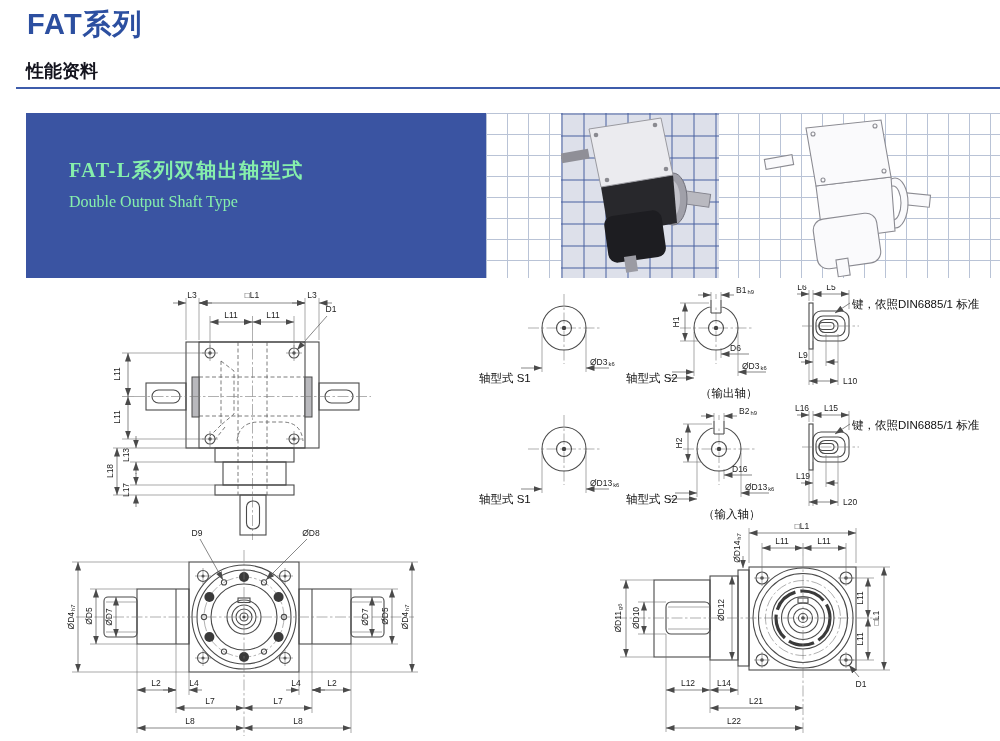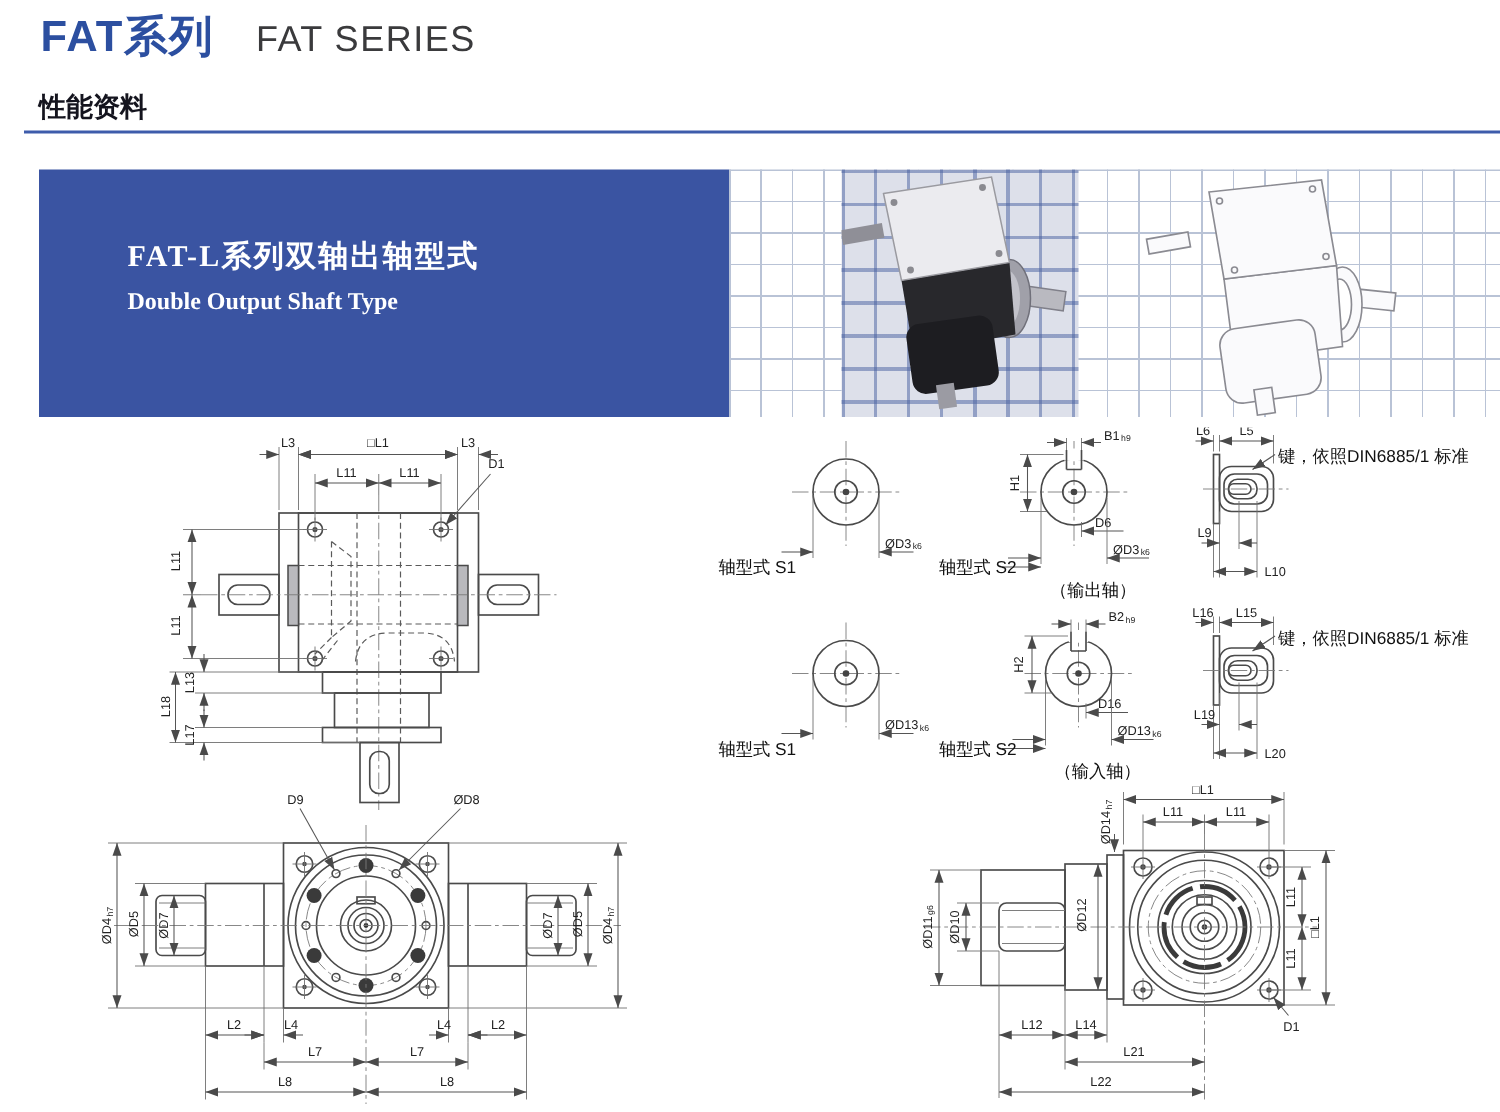--- a/index.html
+++ b/index.html
@@ -11,24 +11,24 @@
   .section{position:absolute;left:10px;top:59px;display:flex;align-items:center;gap:8px;
            font-family:"Liberation Serif",serif;color:#14141e;}
   .s-zh{font-size:18px;font-weight:bold;}
   .s-en{font-size:15.5px;font-weight:bold;letter-spacing:.5px;}
   .rule{position:absolute;left:0;top:87px;width:1000px;height:2px;background:var(--divider-blue,#3e5cab);}
   .banner{position:absolute;left:0;top:113px;width:1000px;height:165px;}
   .banner-grid{position:absolute;left:470px;top:0;width:527px;height:165px;background-color:#fff;
     background-image:repeating-linear-gradient(to right,#b9c3d6 0 1px,transparent 1px 21px),
                      repeating-linear-gradient(to bottom,#b9c3d6 0 1px,transparent 1px 21px);}
   .banner-blue{position:absolute;left:10px;top:0;width:460px;height:165px;
-    background:var(--banner-blue,#3a54a2);color:#ffffff;font-family:"Liberation Serif",serif;
-    padding:44px 0 0 59px;box-sizing:border-box;}
+    background:var(--banner-blue,#3a54a2);color:#86efac;font-family:"Liberation Serif",serif;
+    padding:44px 0 0 43px;box-sizing:border-box;}
   .b1{font-size:20px;font-weight:bold;letter-spacing:1.5px;}
-  .b2{font-size:16px;font-weight:bold;margin-top:9px;}
+  .b2{font-size:16px;font-weight:normal;margin-top:9px;}
   .b3{font-size:15px;font-weight:bold;margin-top:9px;}
   .photo{position:absolute;left:75px;top:0;width:158px;height:165px;background-color:#dde0ea;
     background-image:repeating-linear-gradient(to right,rgba(72,96,160,.5) 0 2px,transparent 2px 22px),
                      repeating-linear-gradient(to bottom,rgba(72,96,160,.5) 0 2px,transparent 2px 22px);}
   .render{position:absolute;left:267px;top:0;width:186px;height:165px;}
   .drawings{position:absolute;left:0;top:285px;}
   
   .o{fill:none;stroke:var(--line-dark,#4a4a4a);stroke-width:1.1;}
   .t{fill:none;stroke:#6f6f6f;stroke-width:0.6;}
   .d{fill:none;stroke:#5a5a5a;stroke-width:0.8;stroke-dasharray:4 2.5;}
@@ -38,21 +38,20 @@
   text.Z{font:11.5px "Liberation Sans",sans-serif;fill:#111;}
   tspan.tol{font-size:5.8px;}
 </style>
 </head>
 <body>
 
 <div class="page">
 
   <div class="header">
     <span class="t-zh">FAT系列</span>
-    <span class="t-en">FAT SERIES</span>
   </div>
 
   <div class="section">
     <span class="s-zh">性能资料</span>
   </div>
   <div class="rule"></div>
 
   <div class="banner">
     <div class="banner-grid">
       <div class="photo">

